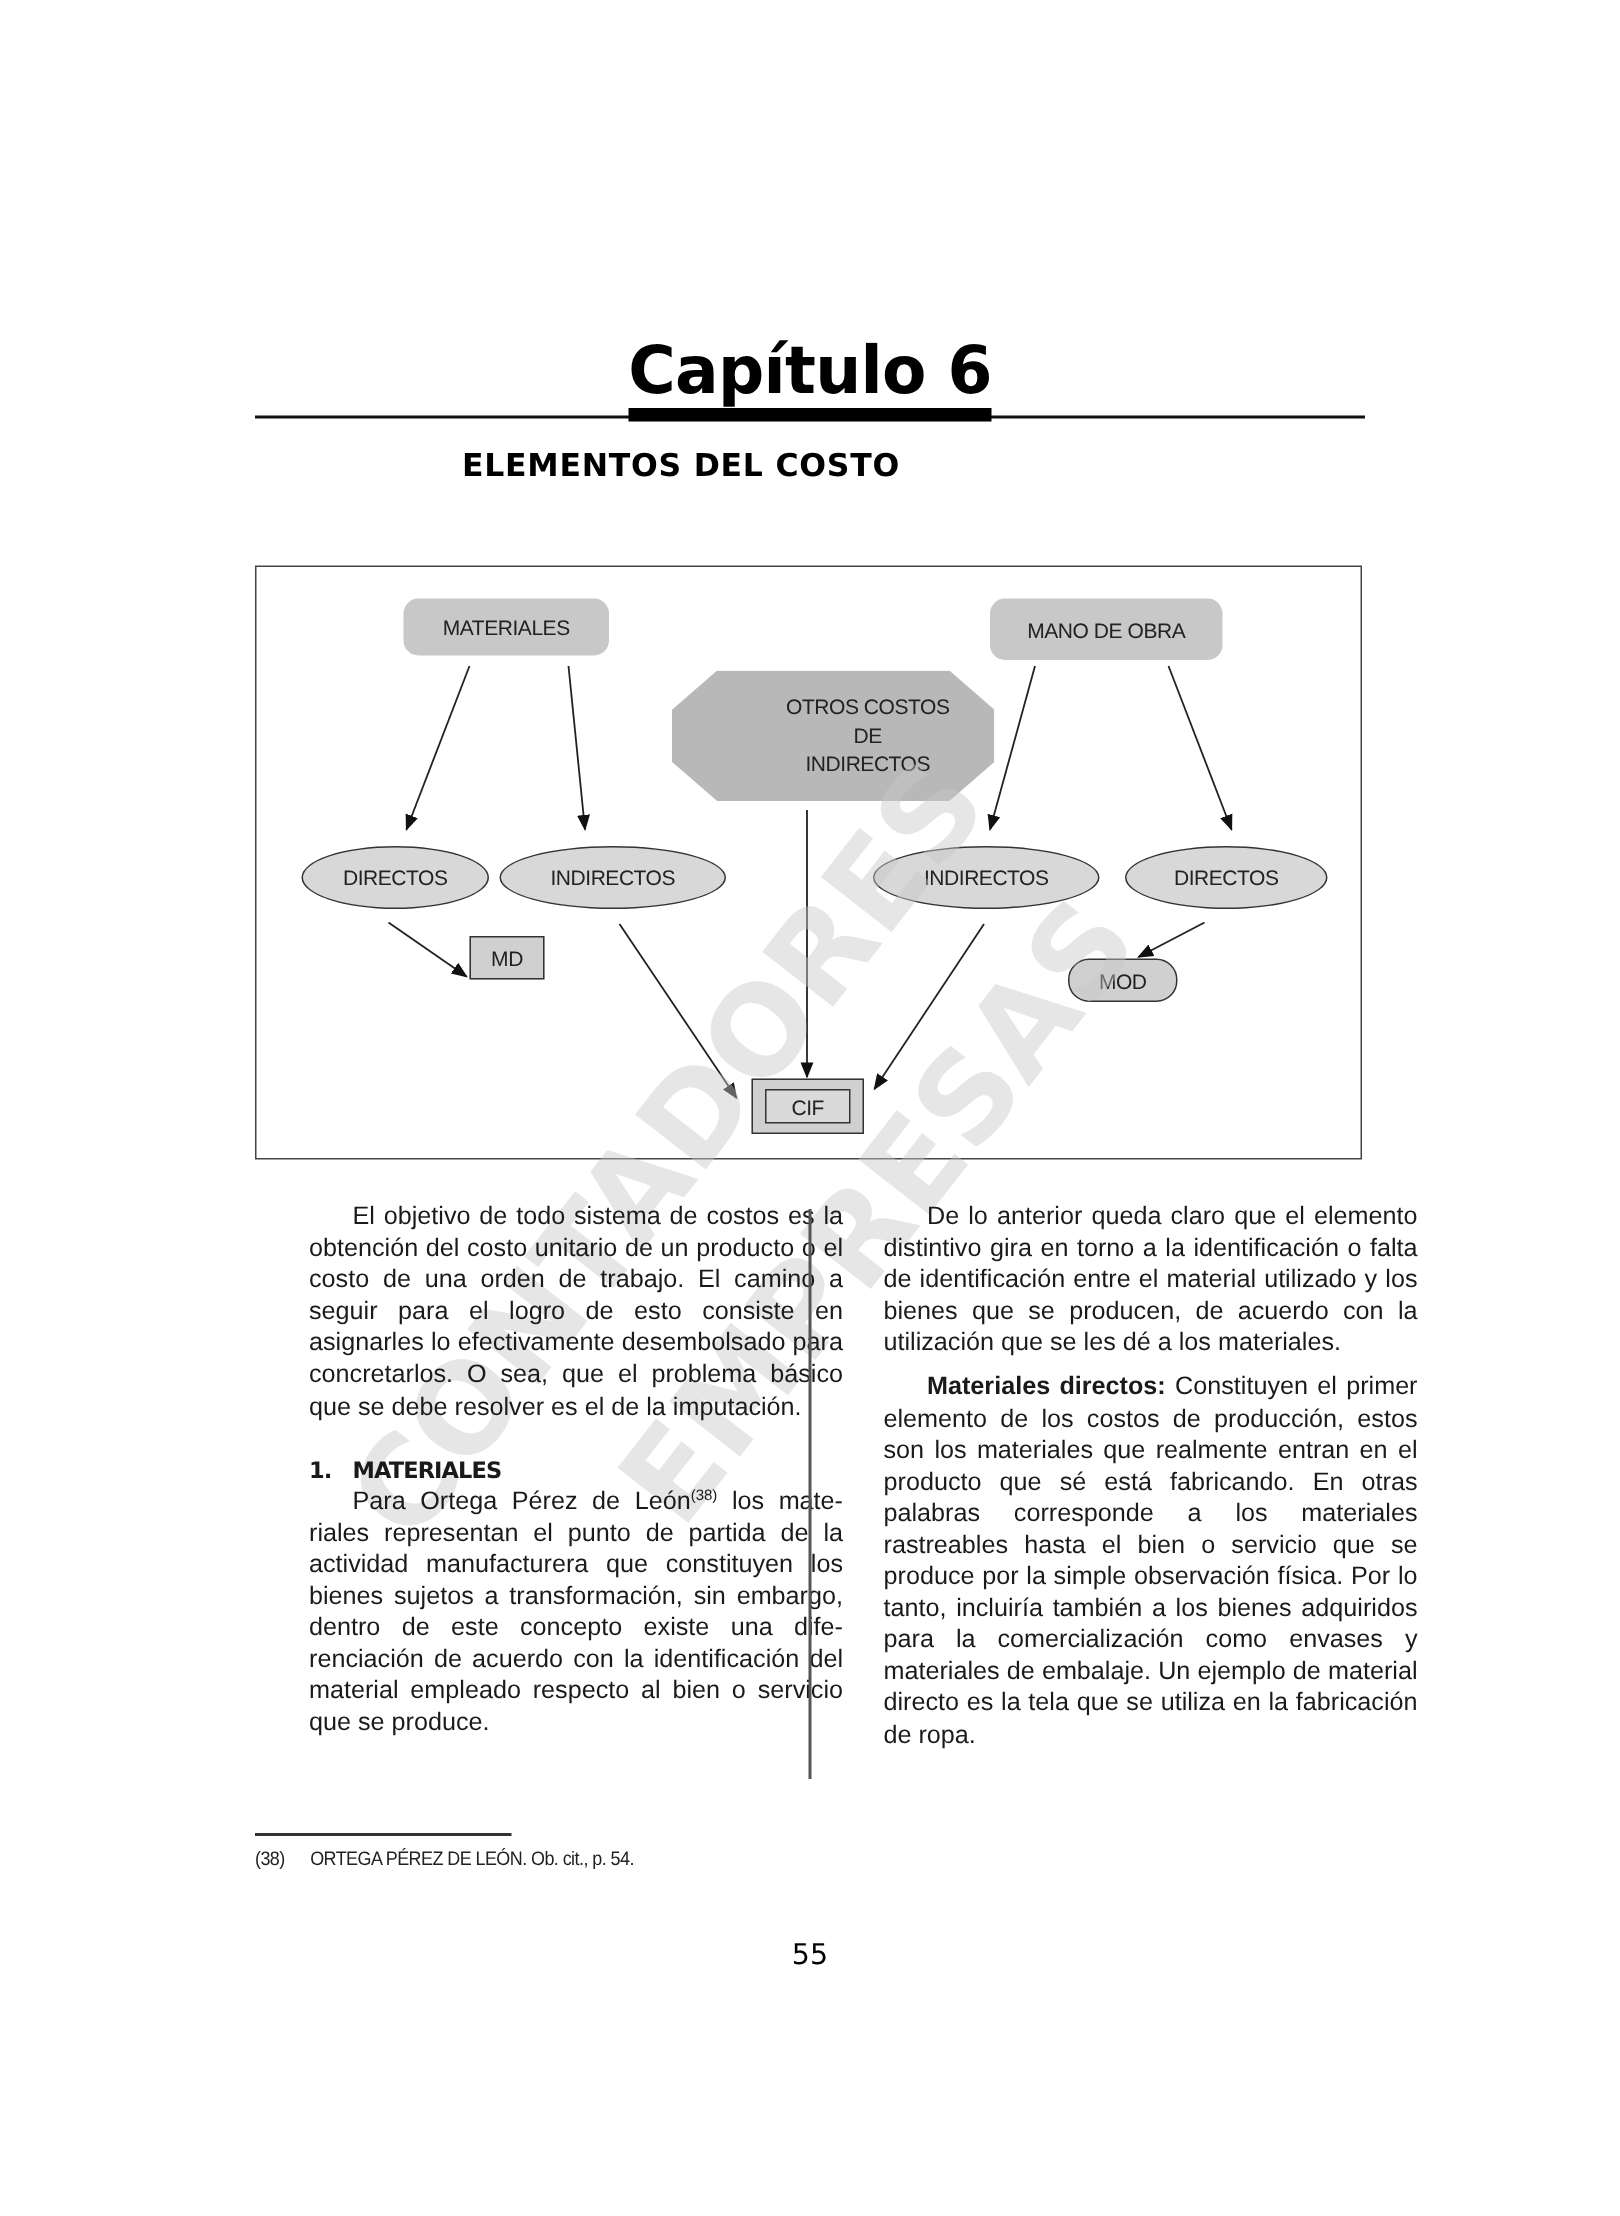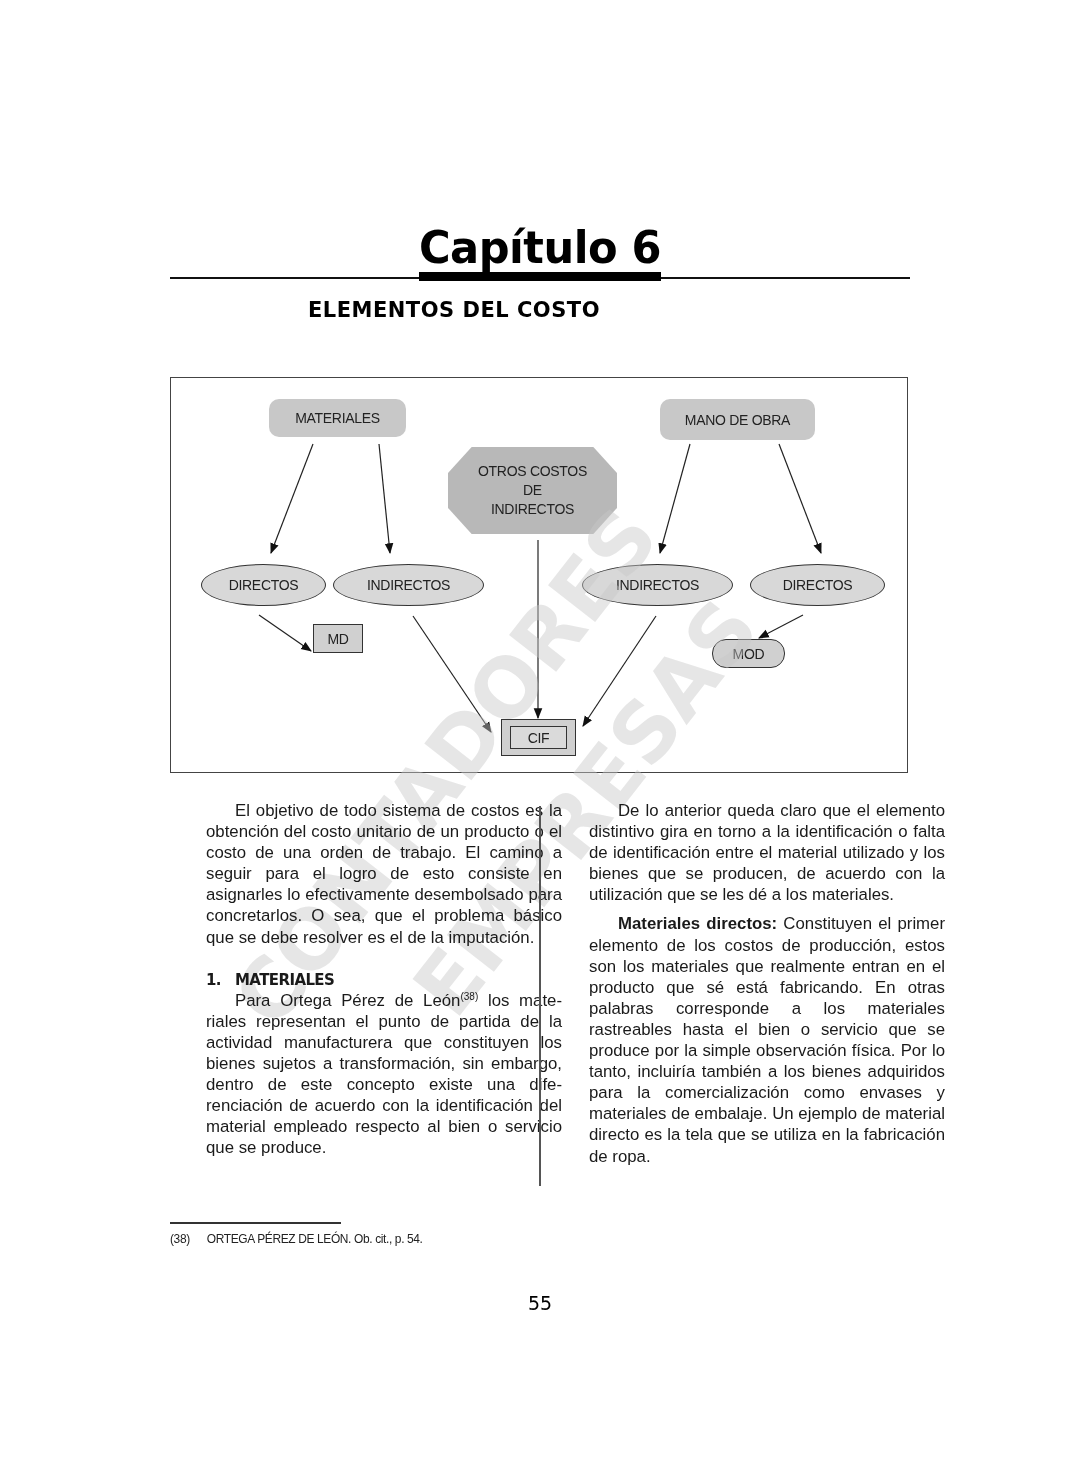--- a/index.html
+++ b/index.html
@@ -28,21 +28,21 @@
   #diagram { left: 170px; top: 377px; width: 738px; height: 396px; border: 1.5px solid #444; box-sizing: border-box; }
   #diagram svg { position: absolute; left: 0; top: 0; }
   .node { position: absolute; display: flex; align-items: center; justify-content: center;
     font-family: "Liberation Sans", sans-serif; font-size: 14px; color: #222; text-align: center;
     transform-origin: center; letter-spacing: -0.3px; }
   .rounded { background: #c8c8c8; border-radius: 10px; }
   .ellipse { background: #d8d8d8; border: 1.2px solid #333; border-radius: 50%; box-sizing: border-box; }
   .rect { background: #d0d0d0; border: 1.2px solid #333; box-sizing: border-box; }
   .octagon { background: #b8b8b8;
     clip-path: polygon(14% 0, 86% 0, 100% 30%, 100% 70%, 86% 100%, 14% 100%, 0 70%, 0 30%);
-    line-height: 19px; }
+    line-height: 19px; padding-left: 46px; }
   .cif-outer { background: #d0d0d0; border: 1.2px solid #333; box-sizing: border-box; }
   .cif-inner { position: absolute; left: 8px; top: 6px; right: 8px; bottom: 6px; border: 1.2px solid #333;
     background: #dadada; display: flex; align-items: center; justify-content: center; font-size: 14px; }
 
   
   .watermark { position: absolute; font-family: "DejaVu Sans", sans-serif; font-weight: bold;
     color: rgba(200,200,200,0.45); transform-origin: left top; white-space: nowrap; pointer-events: none; }
 
   
   .col { position: absolute; top: 800px; width: 356px; font-size: 16.8px; line-height: 21.1px; text-align: justify;

